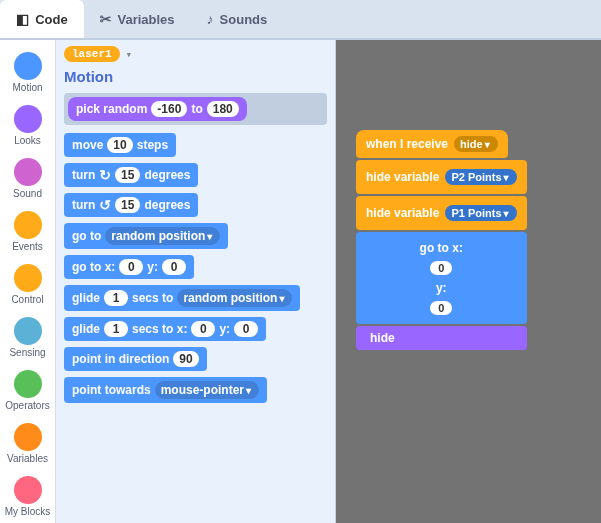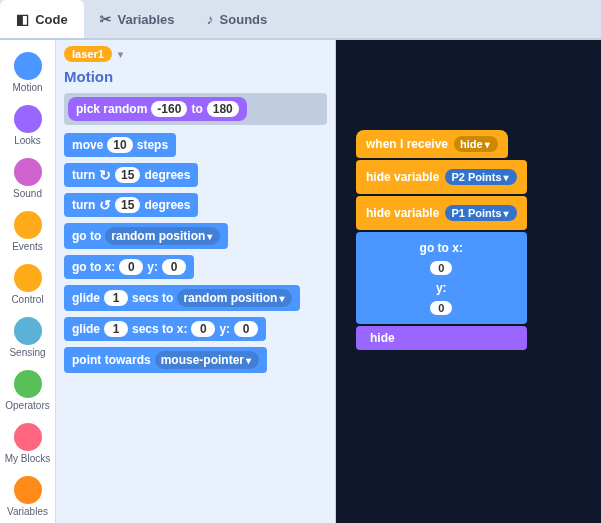--- a/index.html
+++ b/index.html
@@ -165,34 +165,35 @@
     }
 
     
     .sprite-info {
       display: flex;
       align-items: center;
       gap: 6px;
       margin-bottom: 6px;
       font-size: 11px;
       color: #555;
+      font-family: Liberation Mono, monospace;
     }
     .sprite-badge {
       background: #ffab19;
       color: #fff;
       border-radius: 10px;
       padding: 2px 8px;
       font-size: 11px;
       font-weight: 600;
     }
 
     
     .canvas-area {
       flex: 1;
-      background: #0f172a;
+      background: #737373;
       position: relative;
       overflow: hidden;
     }
 
     
     .script-block {
       position: absolute;
     }
 
     .sb-hat {
@@ -315,26 +316,26 @@
     </div>
     <div class="sidebar-item">
       <div class="sidebar-circle" style="background:#5cb1d6;"></div>
       <span class="sidebar-label">Sensing</span>
     </div>
     <div class="sidebar-item">
       <div class="sidebar-circle" style="background:#59c059;"></div>
       <span class="sidebar-label">Operators</span>
     </div>
     <div class="sidebar-item">
+      <div class="sidebar-circle" style="background:#ff8c1a;"></div>
+      <span class="sidebar-label">Variables</span>
+    </div>
+    <div class="sidebar-item">
       <div class="sidebar-circle" style="background:#ff6680;"></div>
       <span class="sidebar-label">My Blocks</span>
-    </div>
-    <div class="sidebar-item">
-      <div class="sidebar-circle" style="background:#ff8c1a;"></div>
-      <span class="sidebar-label">Variables</span>
     </div>
   </div>
 
   <div class="block-panel">
 
     <div class="sprite-info">
       <span class="sprite-badge">laser1</span>
       <span style="color:#888; font-size:11px;">▾</span>
     </div>
 
@@ -383,20 +384,25 @@
         glide <span class="block-input">1</span> secs to <span class="block-dropdown">random position</span>
       </span>
     </div>
 
     <div class="block-row">
       <span class="block block-blue">
         glide <span class="block-input">1</span> secs to x: <span class="block-input">0</span> y: <span class="block-input">0</span>
       </span>
     </div>
 
+    <div class="block-row">
+      <span class="block block-blue">
+        point in direction <span class="block-input">90</span>
+      </span>
+    </div>
 
     <div class="block-row">
       <span class="block block-blue">
         point towards <span class="block-dropdown">mouse-pointer</span>
       </span>
     </div>
   </div>
 
   <div class="canvas-area">
 

